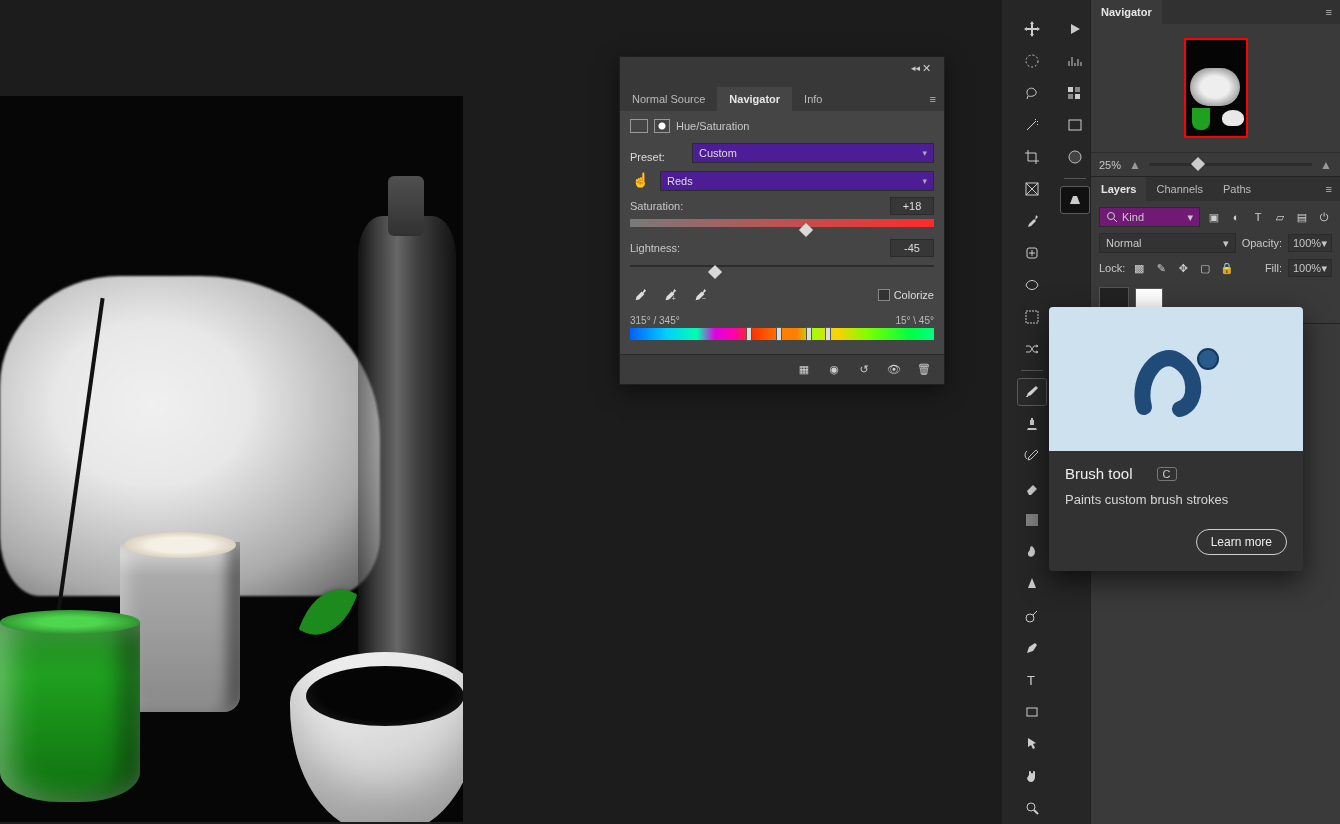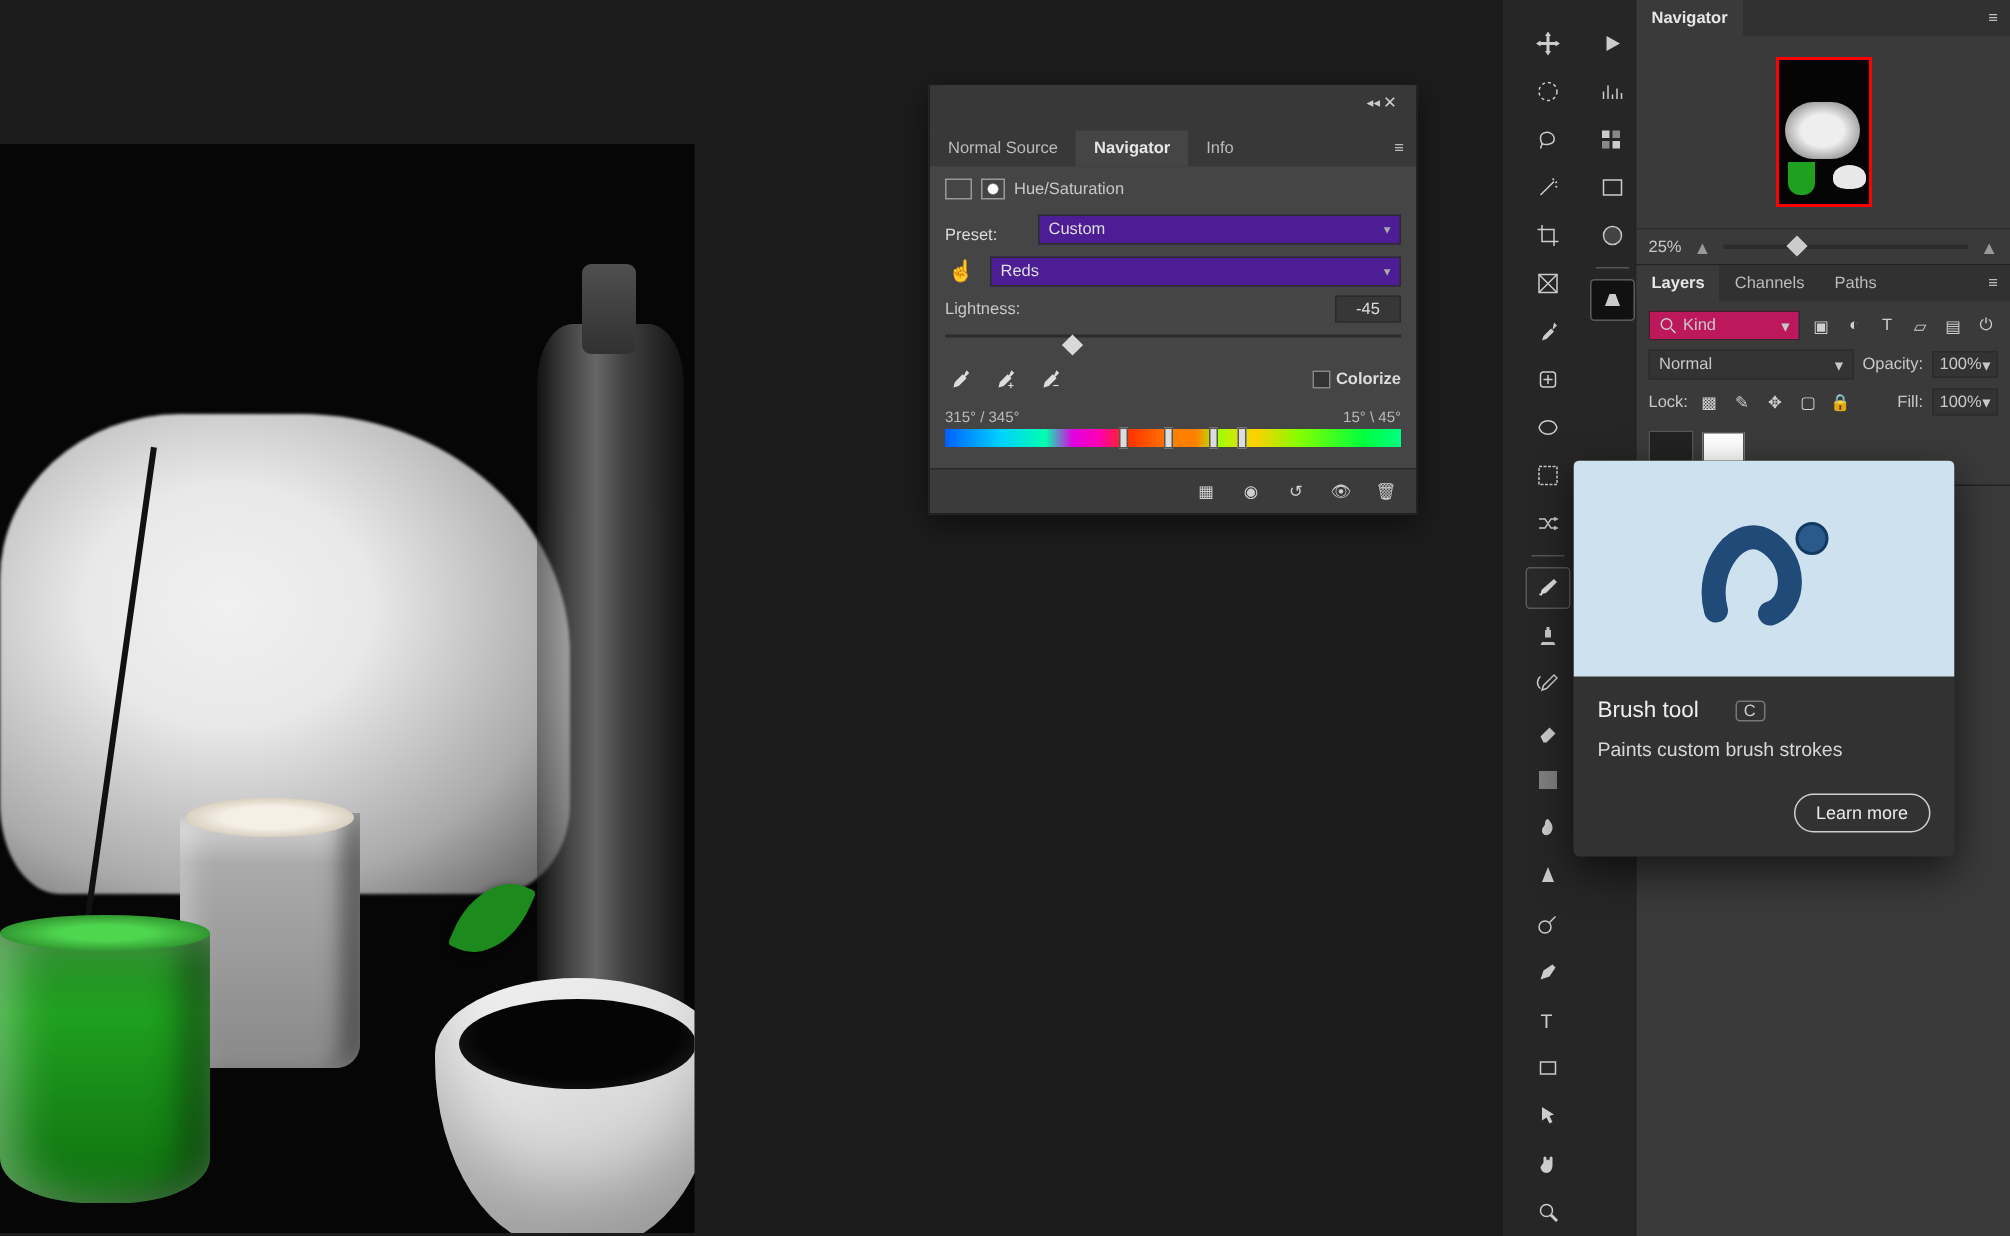--- a/index.html
+++ b/index.html
@@ -41,21 +41,21 @@
 .select .chev { font-size:9px; color:#aaa; }
 .hand-icon { width:22px; height:22px; display:flex; align-items:center; justify-content:center; color:#ddd; font-size:14px;}
 .slider-row { margin:4px 0 10px; }
 .slider-head { display:flex; justify-content:space-between; align-items:center; }
 .valbox { min-width:44px; height:18px; border:1px solid #2b2b2b; background:#373737; text-align:center; line-height:17px; color:#ddd; }
 .track { position:relative; height:10px; margin-top:4px; }
 .hue-gradient { height:10px; background: linear-gradient(90deg,#ff0000,#ffff00,#00ff00,#00ffff,#0000ff,#ff00ff,#ff0000); }
 .sat-gradient { height:8px; background: linear-gradient(90deg,#7a7a7a,#ff2a2a); }
 .plain-track { height:2px; background:#2c2c2c; margin-top:8px; }
 .thumb { position:absolute; top:6px; width:10px; height:10px; background:#d9d9d9; transform: translateX(-50%) rotate(45deg); }
-.picker-row { display:flex; align-items:center; gap:10px; margin-top:6px;font-weight:bold; }
+.picker-row { display:flex; align-items:center; gap:10px; margin-top:6px; }
 .eyedrop { width:20px; height:20px; display:flex; align-items:center; justify-content:center; color:#ddd; }
 .checkbox-wrap { display:flex; align-items:center; gap:4px; margin-left:auto; color:#dcdcdc;}
 .checkbox-wrap .cb { width:12px; height:12px; border:1px solid #888; background:#333;}
 .range-labels { display:flex; justify-content:space-between; font-size:10px; color:#bbb; margin-top:10px; }
 .spectrum { height:12px; margin-top:2px; background: linear-gradient(90deg,#0060ff 0%,#00d0ff 12%,#00ffb0 22%,#e000e0 28%,#ff00b0 34%,#ff3000 40%,#ff8000 50%,#ff8000 55%,#a0ff00 60%,#ffd000 68%,#80ff00 78%,#00ff40 92%,#00ff80 100%); position:relative;}
 .spectrum .handle { position:absolute; top:-1px; width:6px; height:14px; background:#ddd; border:1px solid #555; }
 .panel-footer { height:30px; background:#3b3b3b; border-top:1px solid #2a2a2a; display:flex; align-items:center; justify-content:flex-end; gap:14px; padding:0 12px; color:#cfcfcf; }
 .panel-footer .ic { width:16px; height:16px; display:flex; align-items:center; justify-content:center; cursor:pointer; }
 
 
@@ -78,21 +78,21 @@
 .nav-thumb .mini-chef{position:absolute;left:4px;top:28px;width:50px;height:38px;background:radial-gradient(ellipse,#eee 40%,#666 100%);border-radius:20px;}
 .nav-thumb .mini-green{position:absolute;left:6px;bottom:6px;width:18px;height:22px;background:#1fa01f;border-radius:0 0 8px 8px;}
 .nav-thumb .mini-cup{position:absolute;left:36px;bottom:10px;width:22px;height:16px;background:#e8e8e8;border-radius:50% 50% 40% 40%;}
 .nav-zoombar { height:24px; display:flex; align-items:center; padding:0 8px; gap:8px; background:#3a3a3a; border-top:1px solid #2c2c2c;}
 .zoom-track { flex:1; height:3px; background:#2c2c2c; position:relative; }
 .zoom-track .zthumb { position:absolute; top:-4px; width:10px; height:10px; background:#ccc; transform:translateX(-50%) rotate(45deg);}
 .mtn{color:#999;font-size:12px;}
 
 .layers-body { padding:6px 8px; }
 .layer-filter-row, .layer-mode-row, .layer-lock-row { display:flex; align-items:center; gap:6px; margin-bottom:6px; }
-.kind-select{display:flex;align-items:center;gap:4px;flex:1;height:20px;border:1px solid #2b2b2b;background:#be185d;padding:0 6px;}
+.kind-select{display:flex;align-items:center;gap:4px;flex:1;height:20px;border:1px solid #2b2b2b;background:#701a75;padding:0 6px;}
 .mini-ic{width:16px;height:16px;display:flex;align-items:center;justify-content:center;color:#cfcfcf;}
 .mode-select{flex:1;height:20px;border:1px solid #2b2b2b;background:#333;display:flex;align-items:center;justify-content:space-between;padding:0 6px;}
 .pct-box{width:44px;height:18px;border:1px solid #2b2b2b;background:#333;display:flex;align-items:center;justify-content:space-between;padding:0 4px;}
 .lock-label{color:#c8c8c8;}
 .layer-item { display:flex; align-items:center; gap:6px; padding:4px 0; }
 .layer-thumb{width:30px;height:26px;background:#222;border:1px solid #555;position:relative;}
 .mask-thumb{width:28px;height:24px;background:#fff;border:1px solid #555;}
 
 
 .brush-card { position:absolute; left:1049px; top:307px; width:254px; background:#323232; border-radius:4px; box-shadow:0 10px 28px rgba(0,0,0,.6); overflow:hidden; }
@@ -152,20 +152,30 @@
 
     <div class="row">
       <span class="hand-icon">☝</span>
       <div class="select">
         <span>Reds</span>
         <span class="chev">▾</span>
       </div>
     </div>
 
 
+    <div class="slider-row">
+      <div class="slider-head">
+          <span>Saturation:</span>
+          <span class="valbox">+18</span>
+        </div>
+      <div class="track">
+          <div class="sat-gradient"></div>
+          <div class="thumb" style="left:58%"></div>
+        </div>
+    </div>
 
     <div class="slider-row">
       <div class="slider-head">
           <span>Lightness:</span>
           <span class="valbox">-45</span>
         </div>
       <div class="track">
           <div class="plain-track"></div>
           <div class="thumb" style="left:28%;top:2px"></div>
         </div>

